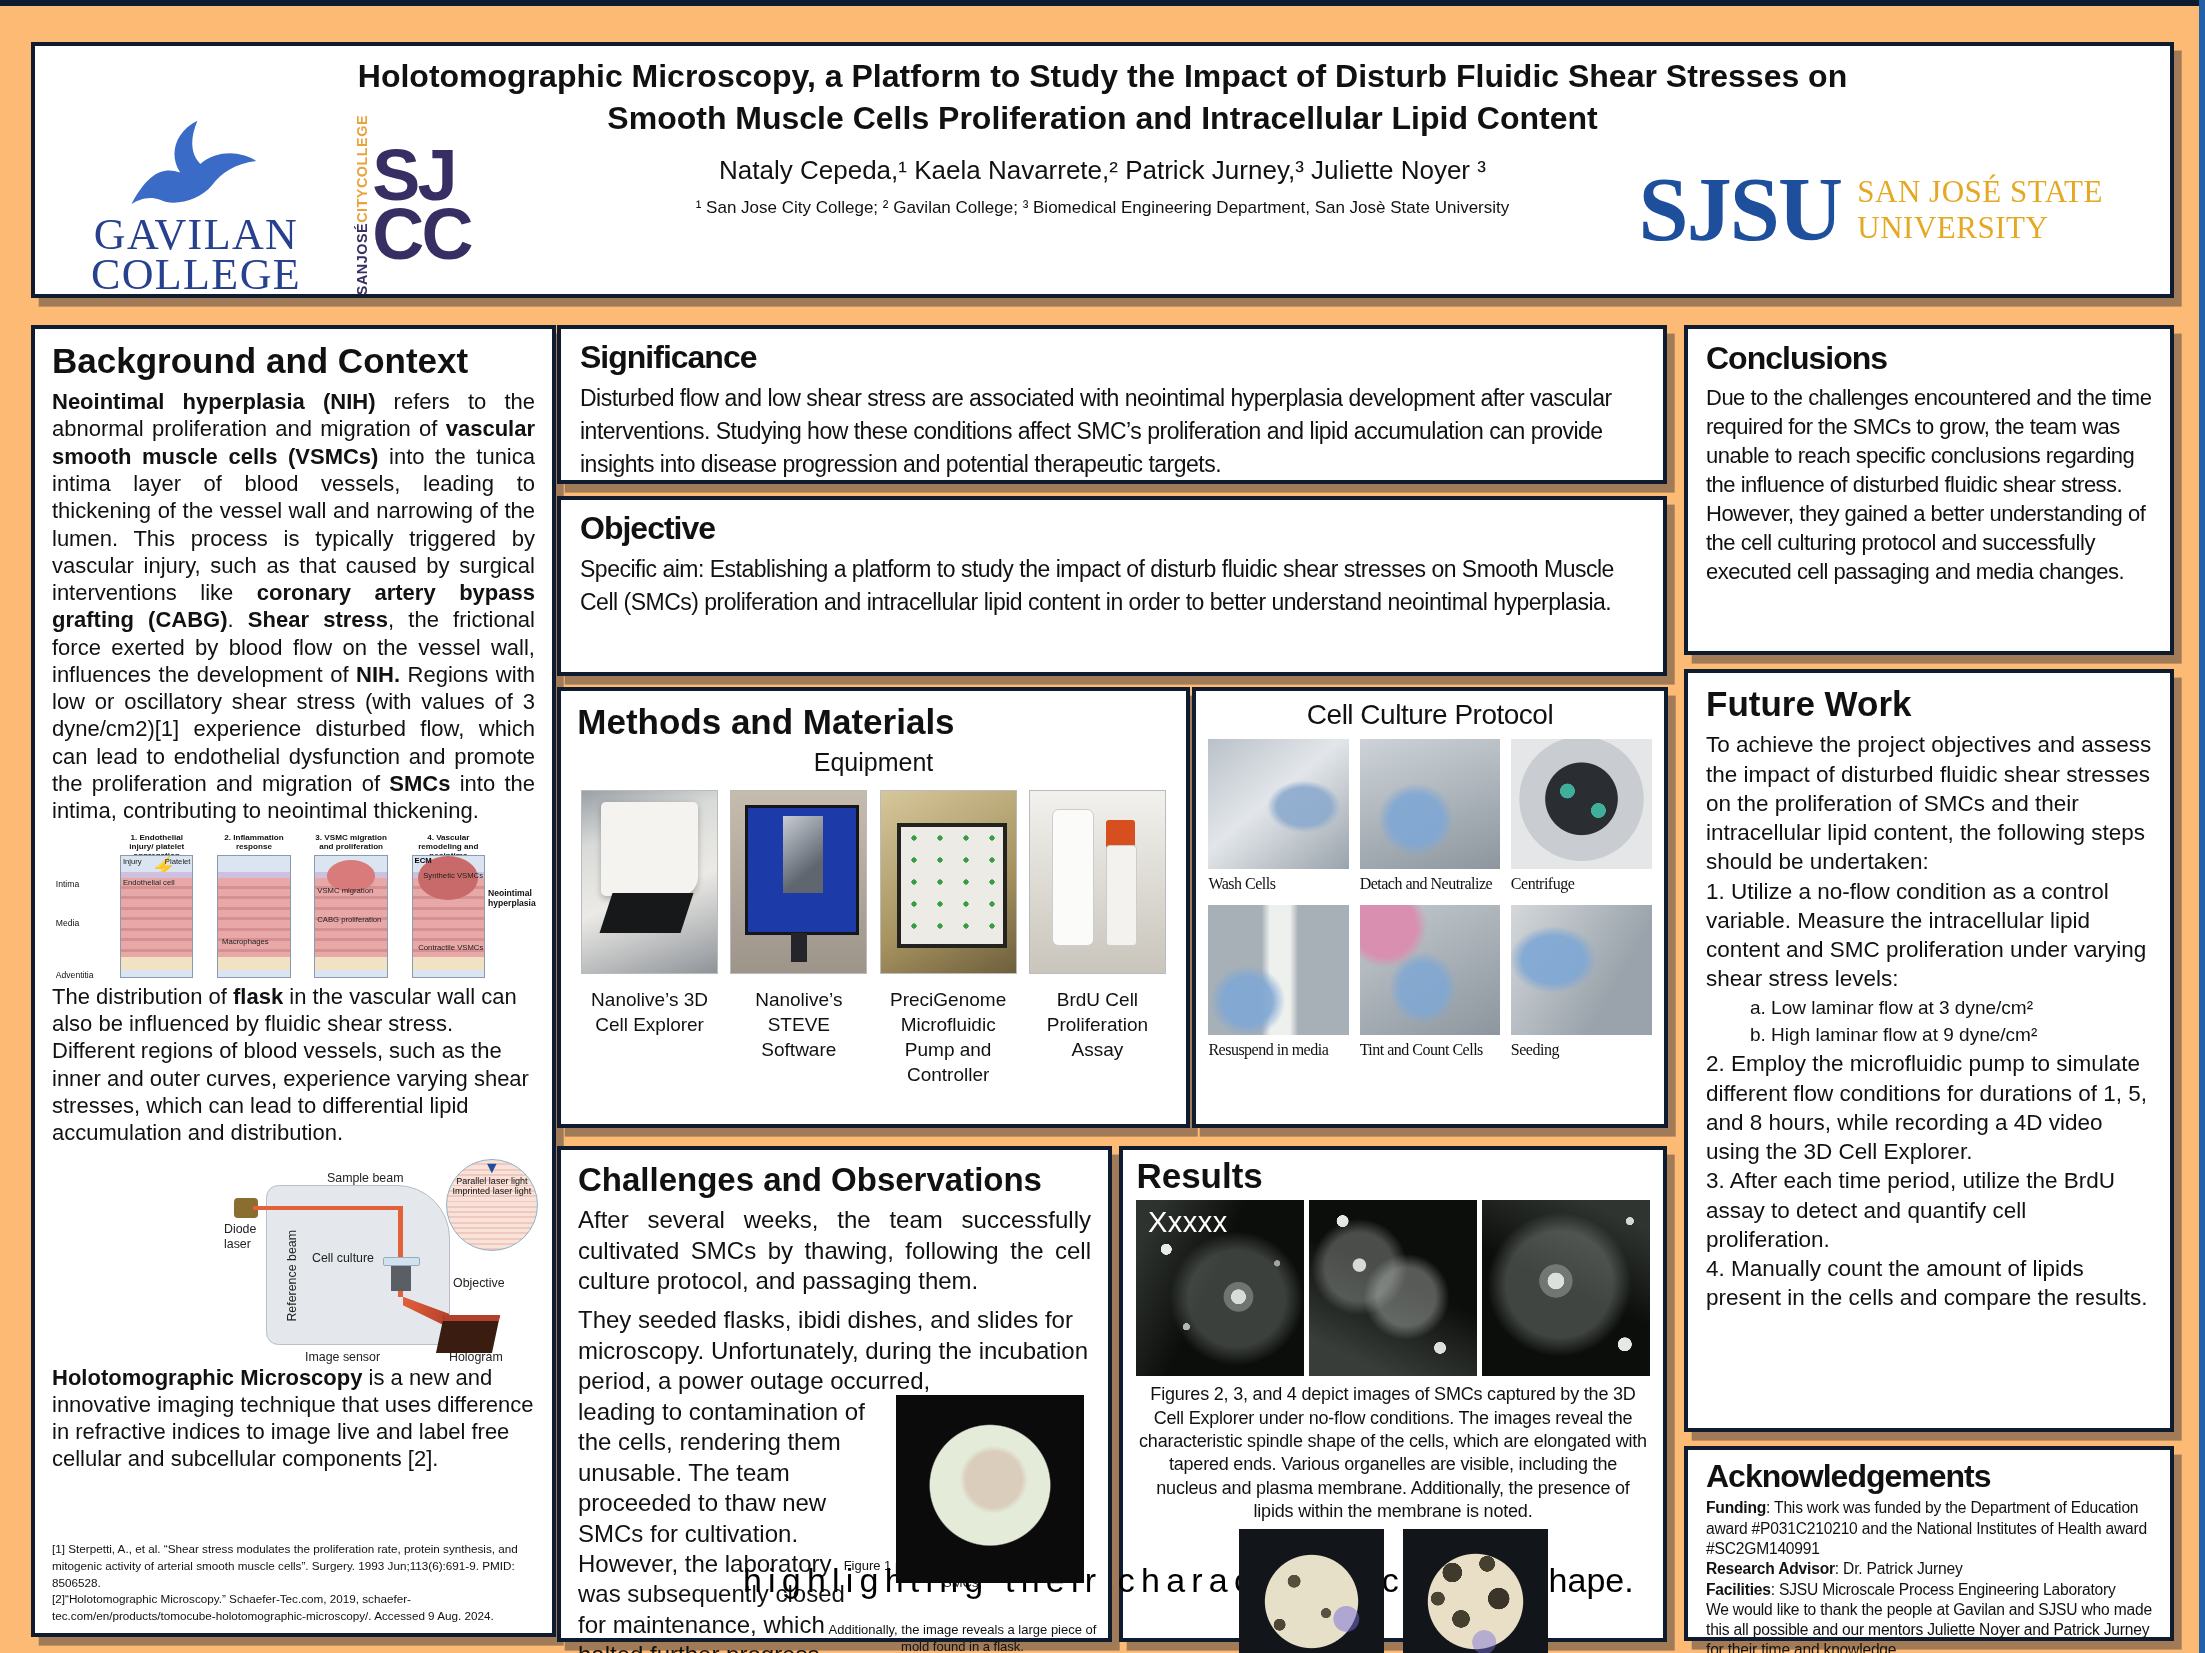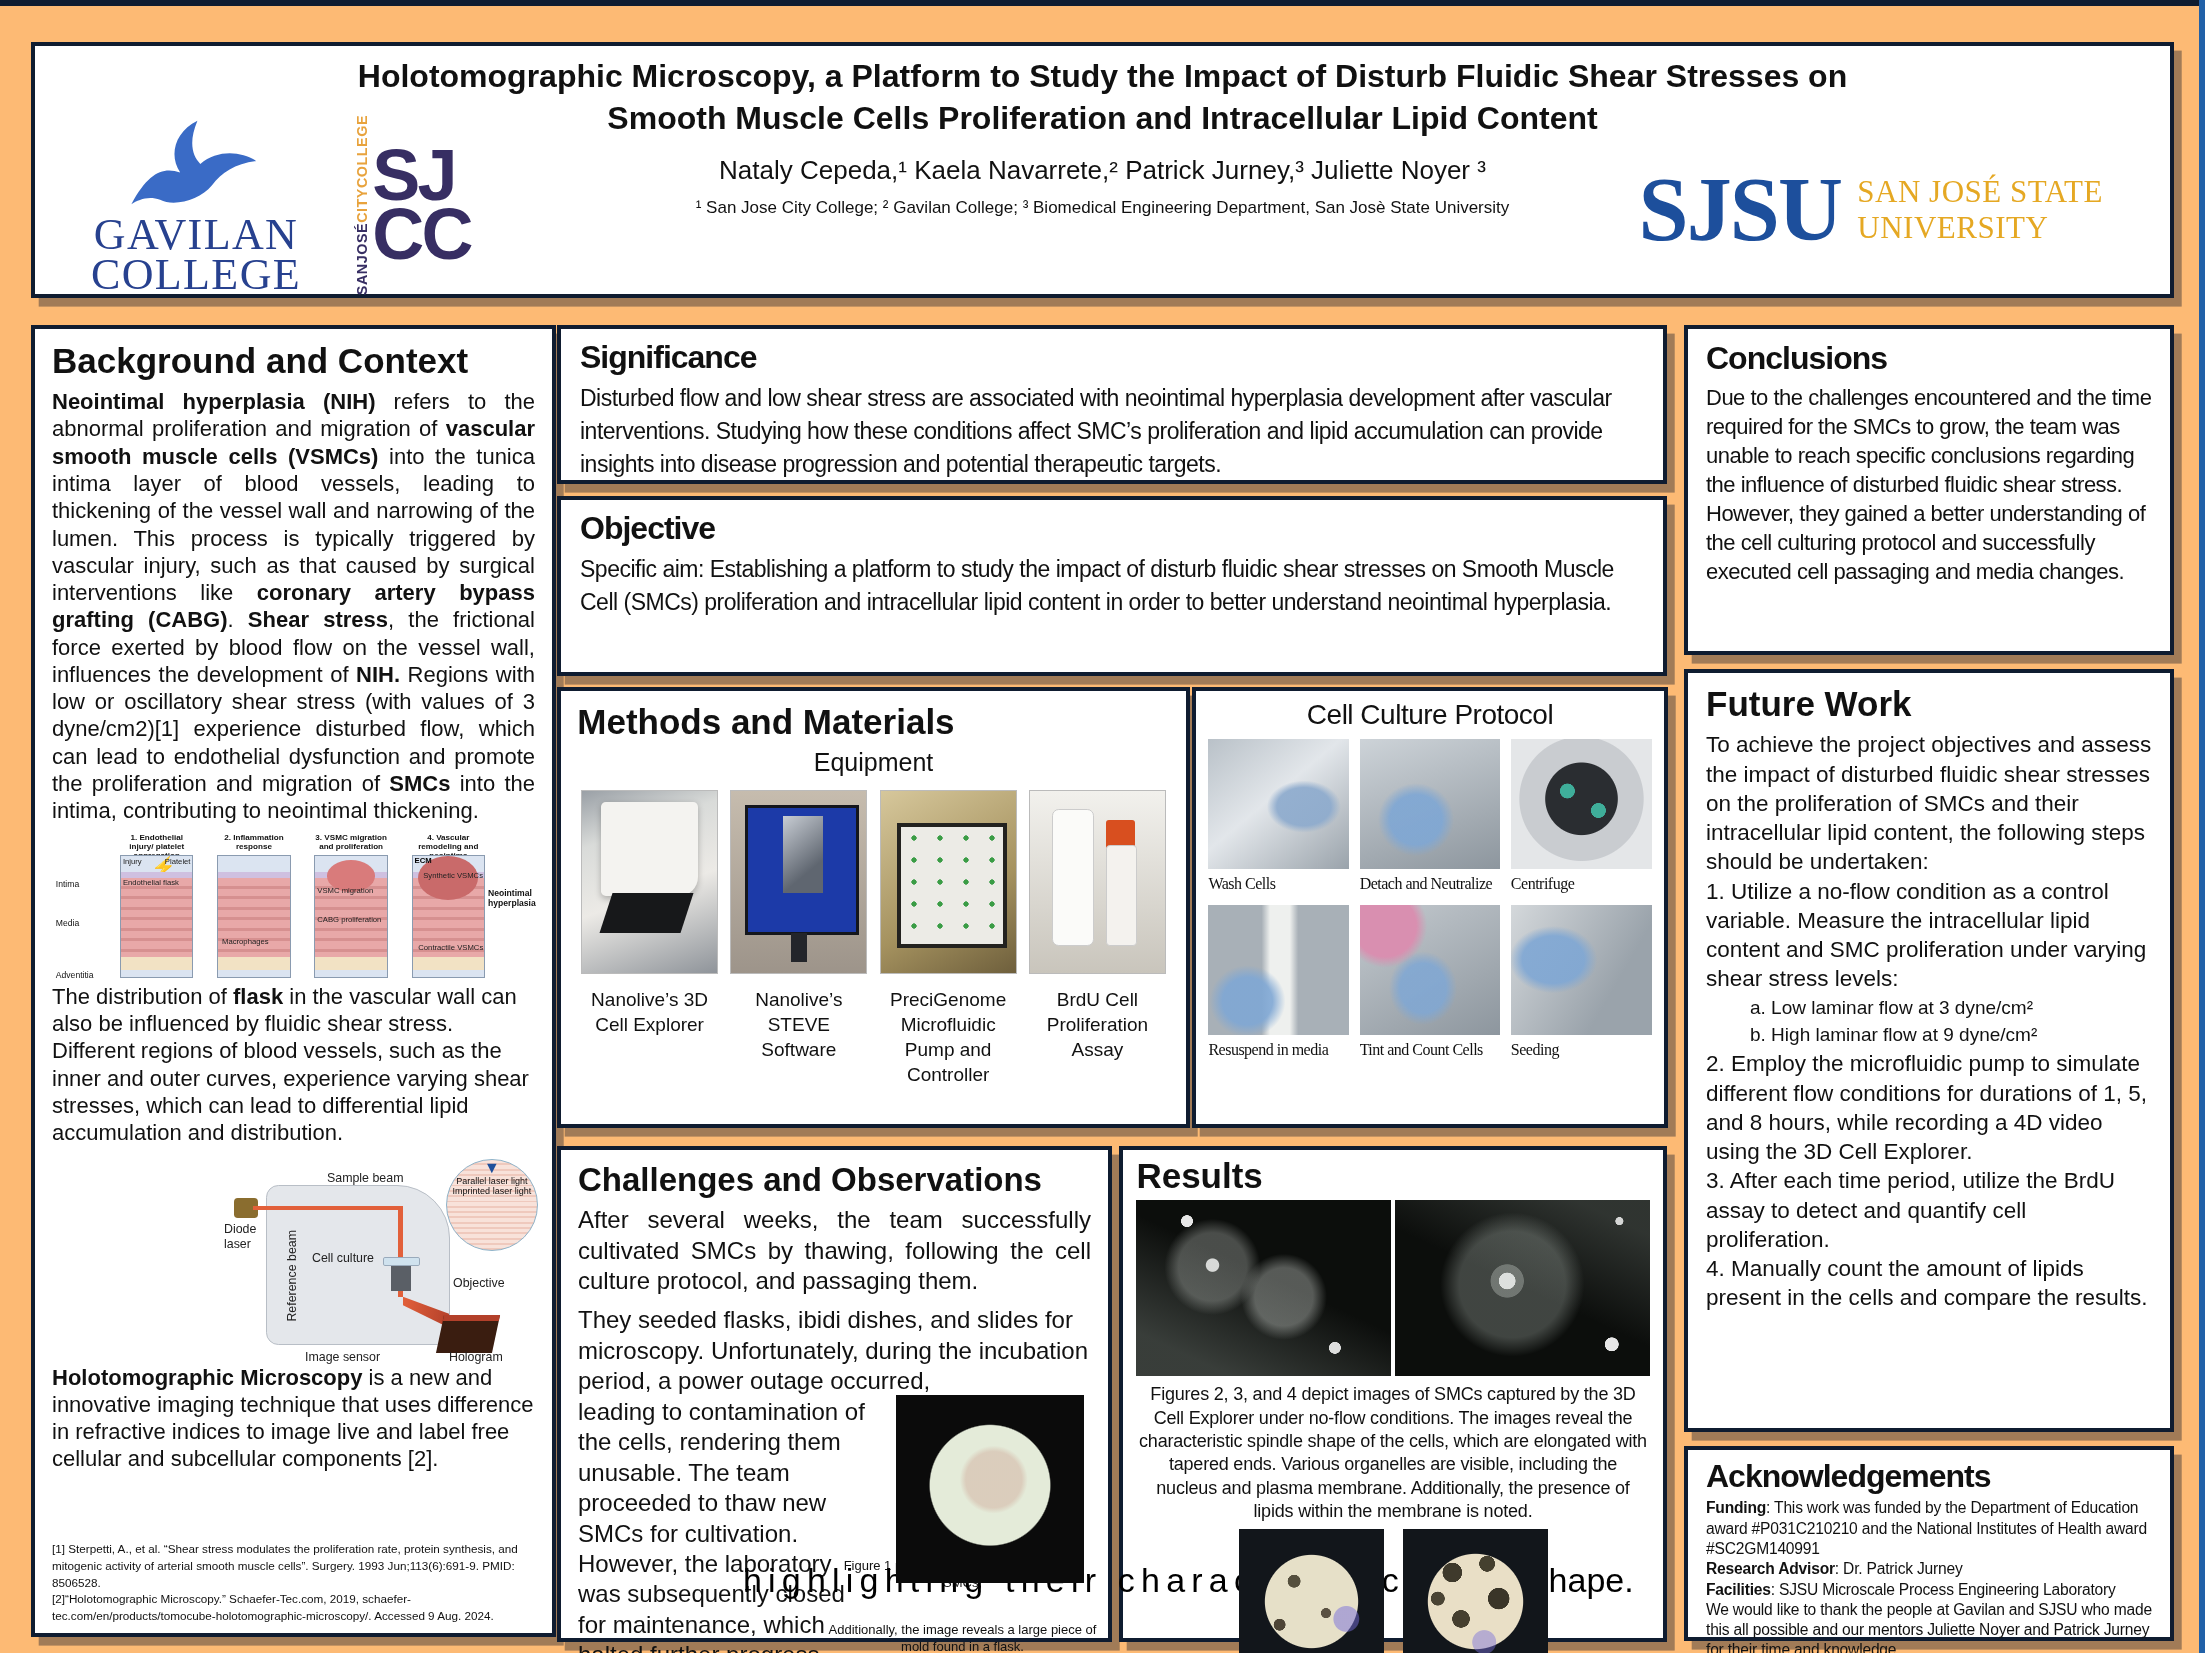--- a/index.html
+++ b/index.html
@@ -206,21 +206,21 @@
       <div class="nihleft" style="top:46px">Intima</div>
       <div class="nihleft" style="top:85px">Media</div>
       <div class="nihleft" style="top:137px">Adventitia</div>
       <div class="nihright">Neointimal hyperplasia</div>
 
       <div class="nihunit">
         <div class="nihcap">1. Endothelial injury/ platelet aggregation</div>
         <div class="nihart bolt">
           <div class="nihlbl" style="left:1.9px;top:1.9px">Injury</div>
           <div class="nihlbl" style="right:1.9px;top:1.9px">Platelet</div>
-          <div class="nihlbl" style="left:1.9px;top:23px">Endothelial flask</div>
+          <div class="nihlbl" style="left:1.9px;top:23px">Endothelial cell</div>
           <div class="lay lay-int"></div>
             <div class="lay lay-med"></div>
             <div class="lay lay-adv"></div>
         </div>
       </div>
       <div class="nihunit">
         <div class="nihcap">2. Inflammation response</div>
         <div class="nihart">
           <div class="lay lay-int"></div>
             <div class="lay lay-med"></div>
@@ -377,20 +377,23 @@
     </div>
   </div>
 
   <div class="stretch">
     <span class="sp">highlighting their characteristic</span><span> spindle shape.</span>
   </div>
 
   <div class="panel p-res">
     <div class="h1" style="margin:1px 0 3.8px">Results</div>
     <div class="tomorow">
+      <div class="tomo t1">
+          <div class="xlab">Xxxxx</div>
+        </div>
       <div class="tomo t2"></div>
       <div class="tomo t3"></div>
     </div>
     <div class="rescap">Figures 2, 3, and 4 depict images of SMCs captured by the 3D Cell Explorer under no-flow conditions. The images reveal the characteristic spindle shape of the cells, which are elongated with tapered ends. Various organelles are visible, including the nucleus and plasma membrane. Additionally, the presence of lipids within the membrane is noted.</div>
     <div class="moldrow">
       <div class="mold m1"></div>
       <div class="mold m2"></div>
     </div>
 
   </div>

